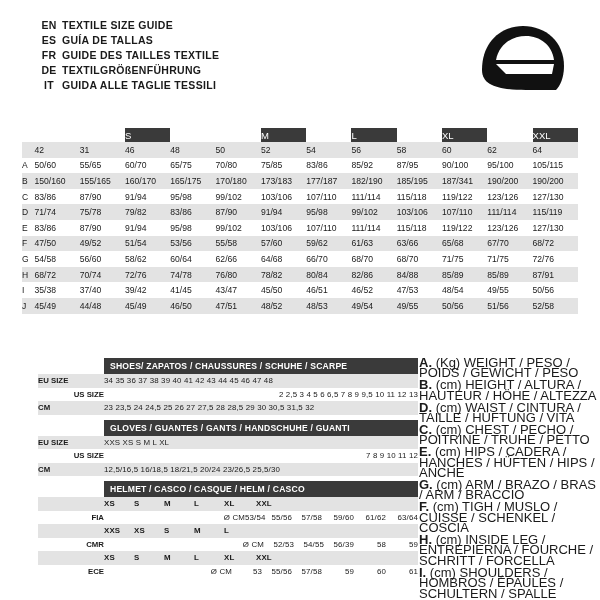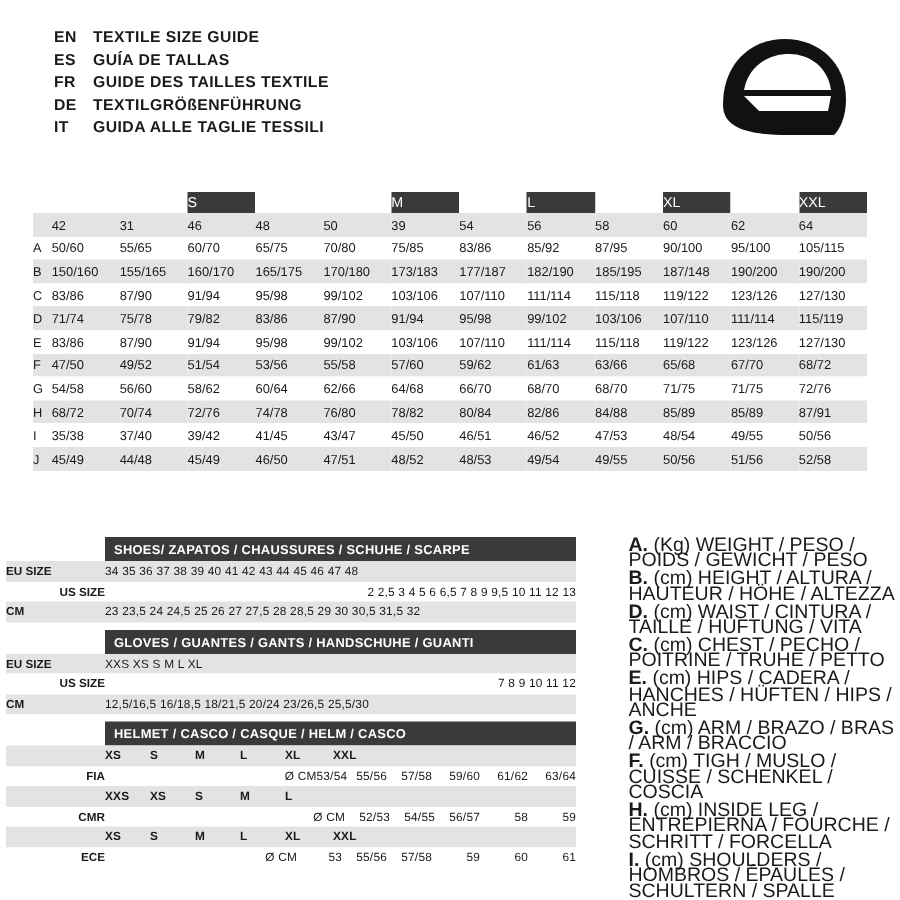--- a/index.html
+++ b/index.html
@@ -15,20 +15,21 @@
 
   
   .header {
     position:absolute; left:36px; top:18px; width:300px;
   }
   .header-row {
     display:flex; align-items:baseline;
     font-size:10.5px; font-weight:bold; letter-spacing:0.3px;
     line-height:15px;
     color:#1a1a1a;
+    text-align:center;
   }
   .header-lang { width:26px; flex:none; }
   .header-text { white-space:nowrap; }
 
   .helmet-wrap {
     position:absolute; right:24px; top:16px;
     width:110px; height:90px;
   }
 
   
@@ -50,21 +51,21 @@
   .band-dark {
     background:#3a3a3a; color:#ffffff; font-weight:bold;
     text-align:center; font-size:9.5px;
   }
   .band-light { background:#ffffff; }
   .row-grey { background:#e3e3e3; }
   .row-white { background:#ffffff; }
 
   
   .lower {
-    position:absolute; left:4px; top:358px; width:380px;
+    position:absolute; left:38px; top:358px; width:380px;
     font-size:8px; color:#1a1a1a;
   }
   .sec-title {
     background:#3a3a3a; color:#fff; font-weight:bold;
     font-size:8.6px; letter-spacing:0.2px;
     padding:3px 0 3px 6px;
     margin:0;
   }
   .sec-title.offset { margin-left:66px; width:calc(100% - 66px); }
   .grid-table { border-collapse:collapse; width:100%; font-size:8px; }
@@ -137,21 +138,21 @@
     <td class="mt-cell band-light"></td>
     <td class="mt-cell band-dark">XXL</td>
   </tr>
   <tr class="mt-row row-grey">
     <td class="mt-letter"></td>
     <td class="mt-cell">42</td>
     <td class="mt-cell">31</td>
     <td class="mt-cell">46</td>
     <td class="mt-cell">48</td>
     <td class="mt-cell">50</td>
-    <td class="mt-cell">39</td>
+    <td class="mt-cell">52</td>
     <td class="mt-cell">54</td>
     <td class="mt-cell">56</td>
     <td class="mt-cell">58</td>
     <td class="mt-cell">60</td>
     <td class="mt-cell">62</td>
     <td class="mt-cell">64</td>
   </tr>
   <tr class="mt-row row-white">
     <td class="mt-letter">A</td>
     <td class="mt-cell">50/60</td>
@@ -171,21 +172,21 @@
     <td class="mt-letter">B</td>
     <td class="mt-cell">150/160</td>
     <td class="mt-cell">155/165</td>
     <td class="mt-cell">160/170</td>
     <td class="mt-cell">165/175</td>
     <td class="mt-cell">170/180</td>
     <td class="mt-cell">173/183</td>
     <td class="mt-cell">177/187</td>
     <td class="mt-cell">182/190</td>
     <td class="mt-cell">185/195</td>
-    <td class="mt-cell">187/148</td>
+    <td class="mt-cell">187/341</td>
     <td class="mt-cell">190/200</td>
     <td class="mt-cell">190/200</td>
   </tr>
   <tr class="mt-row row-white">
     <td class="mt-letter">C</td>
     <td class="mt-cell">83/86</td>
     <td class="mt-cell">87/90</td>
     <td class="mt-cell">91/94</td>
     <td class="mt-cell">95/98</td>
     <td class="mt-cell">99/102</td>
@@ -360,21 +361,21 @@
     </tr>
     <tr class="g-grey helm-head">
       <td class="lbl"></td>
       <td class="vals">
         <span style="width:30px">XXS</span><span style="width:30px">XS</span><span style="width:30px">S</span><span style="width:30px">M</span><span style="width:32px">L</span>
       </td>
     </tr>
     <tr class="g-white">
       <td class="lbl">CMR</td>
       <td class="vals">
-        <span style="width:30px">Ø CM</span><span style="width:30px">52/53</span><span style="width:30px">54/55</span><span style="width:30px">56/57</span><span style="width:32px">58</span><span style="width:32px">59</span>
+        <span style="width:30px">Ø CM</span><span style="width:30px">52/53</span><span style="width:30px">54/55</span><span style="width:30px">56/39</span><span style="width:32px">58</span><span style="width:32px">59</span>
       </td>
     </tr>
     <tr class="g-grey helm-head">
       <td class="lbl"></td>
       <td class="vals">
         <span style="width:30px">XS</span><span style="width:30px">S</span><span style="width:30px">M</span><span style="width:30px">L</span><span style="width:32px">XL</span><span style="width:32px">XXL</span>
       </td>
     </tr>
     <tr class="g-white">
       <td class="lbl">ECE</td>

